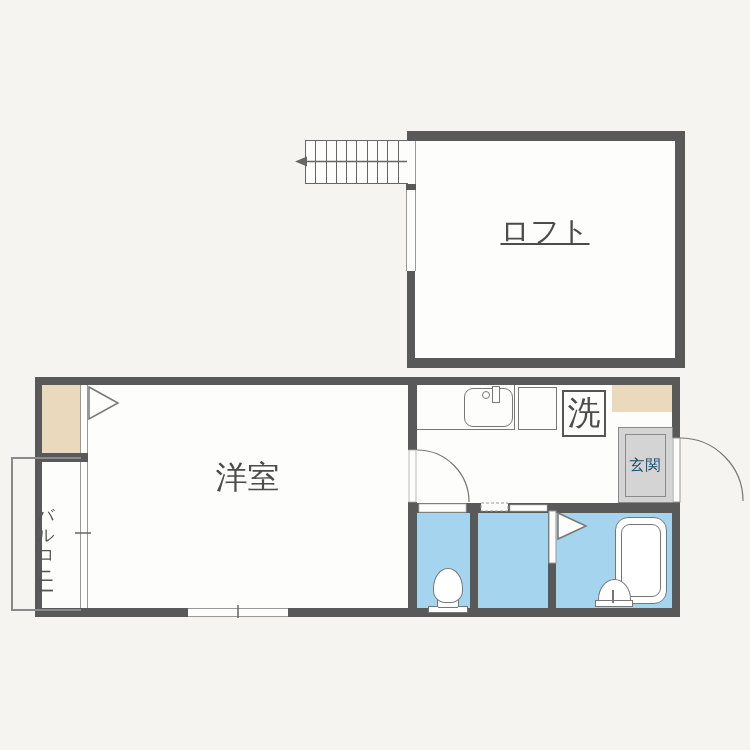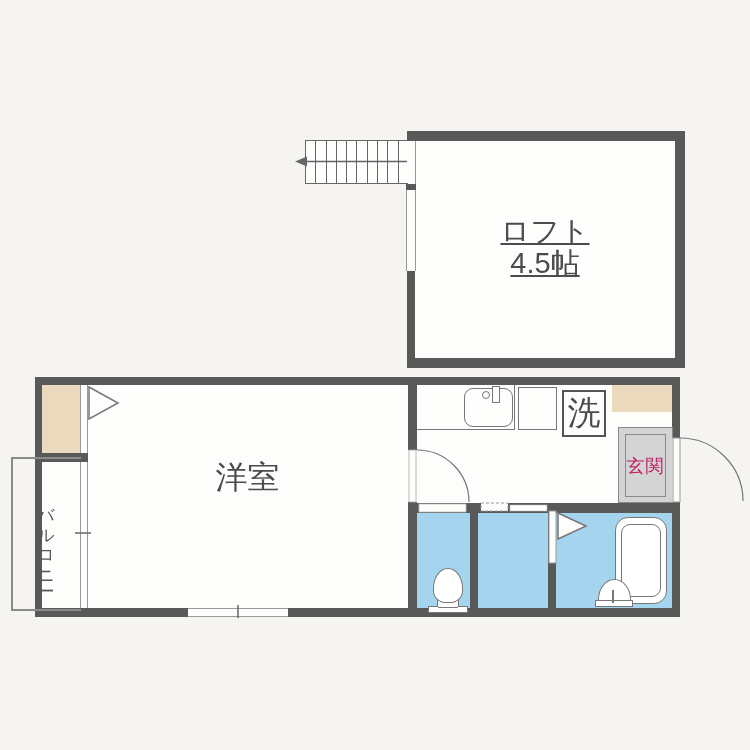--- a/index.html
+++ b/index.html
@@ -42,21 +42,21 @@
   #genkan-inner{left:6px;top:6px;width:41px;height:63px;border:1px solid #8a8a8a;
     display:flex;align-items:center;justify-content:center;}
   
   .label{color:#4c4c4c;text-align:center;line-height:1.12;}
   #loft-label{left:460px;top:215px;width:170px;font-size:29px;text-decoration:underline;}
   #western-label{left:160px;top:460px;width:175px;font-size:32px;}
   #balcony-label{left:11px;top:470px;width:70px;height:140px;font-size:17px;color:#555;
     writing-mode:vertical-rl;display:flex;align-items:center;justify-content:center;letter-spacing:2px;}
   #laundry-box{left:562px;top:390px;width:44px;height:47px;background:#fdfdfc;border:2px solid #555;
     display:flex;align-items:center;justify-content:center;font-size:33px;color:#4c4c4c;}
-  #genkan-label{font-size:18px;color:#be185d;letter-spacing:1px;}
+  #genkan-label{font-size:15px;color:#0c4a6e;letter-spacing:1px;}
   
   #counter{left:417px;top:385px;width:98px;height:45px;border-bottom:1px solid #777;border-right:1px solid #777;background:#fdfdfc;}
   #sink{left:464px;top:388px;width:49px;height:39px;background:#fdfdfc;border:1.5px solid #777;border-radius:9px;}
   #faucet-dot{left:482px;top:391px;width:8px;height:8px;border:1px solid #777;border-radius:50%;background:#fdfdfc;}
   #faucet-tap{left:492px;top:386px;width:8px;height:17px;border:1px solid #777;background:#fdfdfc;}
   #fridge-box{left:518px;top:387px;width:39px;height:43px;border:1px solid #777;background:#fdfdfc;}
   
   #balcony{left:11px;top:457px;width:70px;height:154px;border:2px solid #8a8a8a;border-right:none;}
   
   #window-left{left:80px;top:462px;width:8px;height:146px;}
@@ -153,18 +153,17 @@
 
   <rect x="481" y="503" width="27" height="8" fill="#fdfdfc" stroke="#999" stroke-width="1" stroke-dasharray="3,2"></rect>
   <rect x="510" y="505" width="37" height="6" fill="#fdfdfc" stroke="#bbb" stroke-width="0.6"></rect>
 
   <line x1="75" y1="533" x2="91" y2="533" stroke="#666" stroke-width="1.5"></line>
   <line x1="238" y1="605" x2="238" y2="618" stroke="#666" stroke-width="1.5"></line>
 </svg>
 
 <div class="abs label" id="loft-label">
   <div>ロフト</div>
-  <div>4.5帖</div>
 </div>
 <div class="abs label" id="western-label">
   <div>洋室</div>
 </div>
 <div class="abs" id="balcony-label">バルコニー</div>
 
 </body></html>

